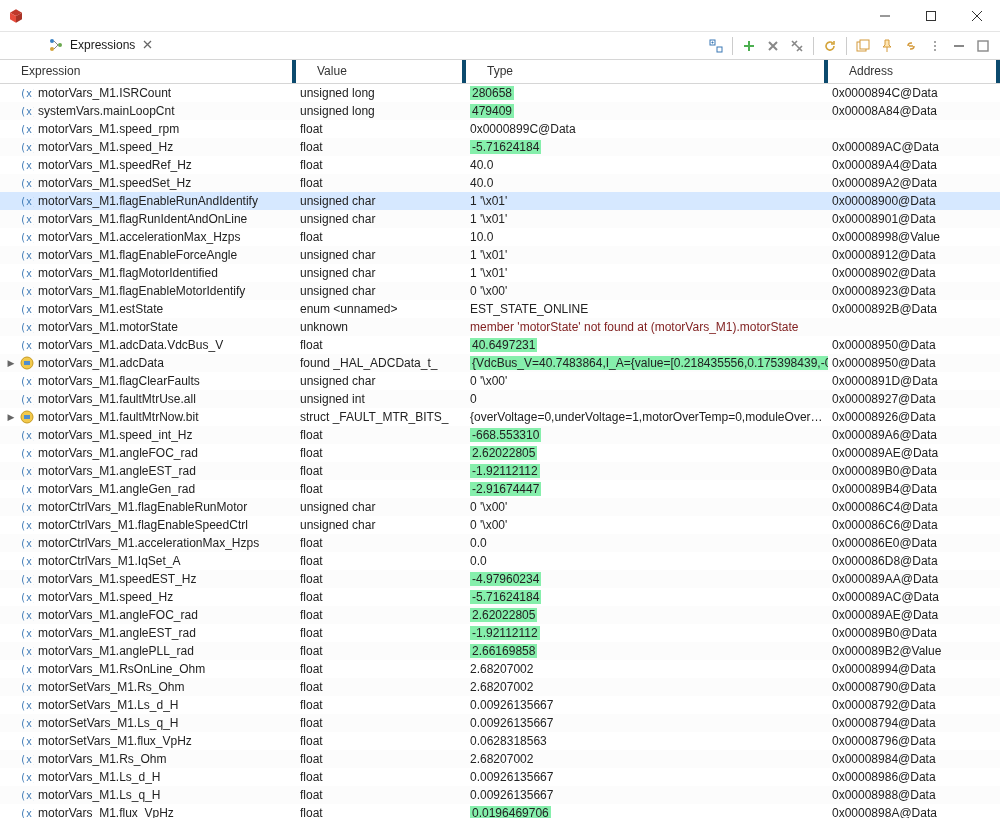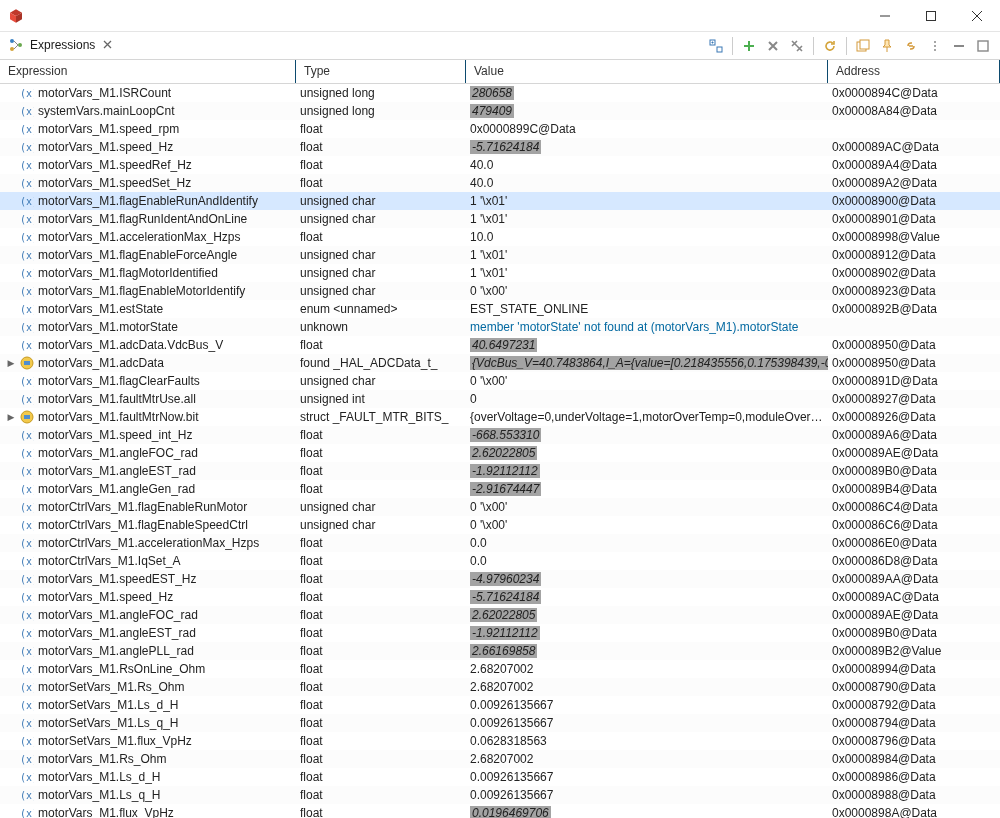--- a/index.html
+++ b/index.html
@@ -5,45 +5,45 @@
   * { box-sizing: border-box; margin: 0; padding: 0; }
   html, body { width: 1000px; height: 818px; font-family: "Segoe UI", Tahoma, sans-serif; font-size: 12px; background: #fff; color: #222; overflow: hidden; }
   
   .titlebar { height: 32px; display: flex; align-items: center; justify-content: space-between; padding: 0 0 0 8px; border-bottom: 1px solid #e5e5e5; }
   .titlebar .left { display: flex; align-items: center; gap: 6px; }
   .titlebar .cube { width: 16px; height: 16px; }
   .titlebar .winbtns { display: flex; height: 100%; }
   .titlebar .winbtn { width: 46px; display: flex; align-items: center; justify-content: center; color: #333; cursor: pointer; }
   
   .panelbar { height: 28px; border-bottom: 1px solid #d6d6d6; display: flex; align-items: stretch; }
-  .paneltab { display: flex; align-items: center; gap: 6px; padding: 0 8px; border-bottom: 2px solid transparent; }
+  .paneltab { display: flex; align-items: center; gap: 6px; padding: 0 8px; border-bottom: 2px solid transparent; margin-left: 40px; }
   .paneltab .treeico { width: 16px; height: 16px; }
   .paneltab .lbl { color: #1a1a1a; }
   .paneltab .x { width: 12px; height: 12px; display: flex; align-items: center; justify-content: center; color: #666; }
   .spacer { flex: 1; }
   .toolbar { display: flex; align-items: center; gap: 2px; padding: 0 6px; }
   .tbtn { width: 22px; height: 22px; display: flex; align-items: center; justify-content: center; border-radius: 2px; cursor: pointer; }
   .tsep { width: 1px; height: 18px; background: #ccc; margin: 0 3px; }
   .ico { width: 14px; height: 14px; }
   
   .colhdr { display: grid; grid-template-columns: 296px 170px 362px 1fr; height: 24px; border-bottom: 1px solid #d6d6d6; }
-  .colhdr > div { padding: 4px 8px; font-weight: 400; color: #333; border-right: 1px solid #0c4a6e; }
+  .colhdr > div { padding: 4px 8px; font-weight: 400; color: #333; border-right: 4px solid #0c4a6e; margin-left: 13px; }
   
   .rows { }
   .row { display: grid; grid-template-columns: 296px 170px 362px 1fr; height: 18px; align-items: center; }
   .row:nth-child(even) { background: #fcfcfc; }
   .row.selected { background: #d6e8ff; }
   .cell { padding: 0 4px; white-space: nowrap; overflow: hidden; text-overflow: ellipsis; }
   .exprcell { display: flex; align-items: center; gap: 4px; padding-left: 6px; }
   .twisty { width: 10px; height: 10px; display: flex; align-items: center; justify-content: center; color: #666; font-size: 9px; }
   .noicon { width: 10px; }
   .glyph { width: 14px; height: 14px; display: flex; align-items: center; justify-content: center; }
   .glyph svg { width: 14px; height: 14px; }
-  .val-hl { background: #a3a3a3; display: inline-block; padding: 0 2px; font-style: italic; }
-  .val-err { color: #0369a1; }
+  .val-hl { background: #86efac; display: inline-block; padding: 0 2px; }
+  .val-err { color: #7f1d1d; }
 </style>
 </head>
 <body>
 
 <div class="titlebar">
   <div class="left">
     <svg class="cube" viewBox="0 0 24 24">
         <g fill="#c0392b">
           <path d="M12 2 L21 7 L12 12 L3 7 Z"></path>
           <path d="M3 7 L12 12 L12 22 L3 17 Z" fill="#e74c3c"></path>
@@ -151,22 +151,22 @@
     <div class="tbtn">
         <svg class="ico" viewBox="0 0 14 14">
           <rect x="2" y="2" width="10" height="10" fill="none" stroke="#888" stroke-width="1.4"></rect>
         </svg>
       </div>
   </div>
 </div>
 
 <div class="colhdr">
   <div>Expression</div>
+  <div>Value</div>
   <div>Type</div>
-  <div>Value</div>
   <div>Address</div>
 </div>
 
 <div class="rows" id="rows">
     <div class="row">
       <div class="cell exprcell">
         <span class="noicon"></span>
         <span class="glyph">
           <svg viewBox="0 0 14 14">
             <text x="0" y="11" font-size="10" fill="#3b78b5" font-family="Consolas,monospace">(x)=</text>

